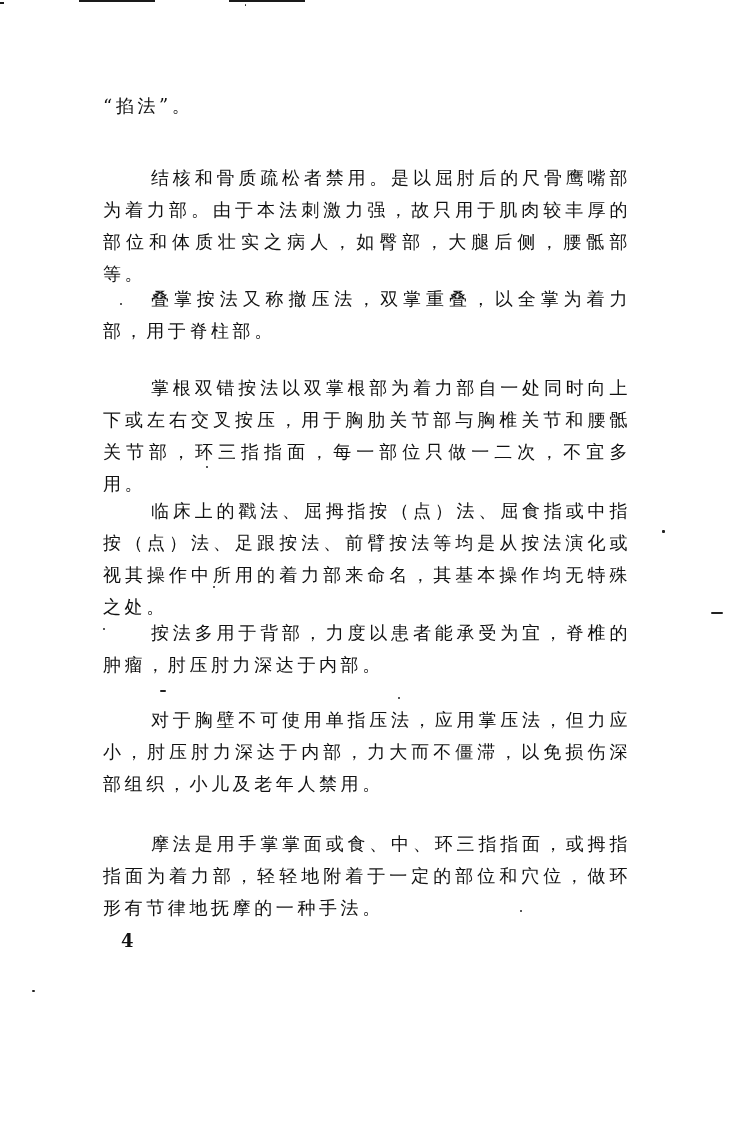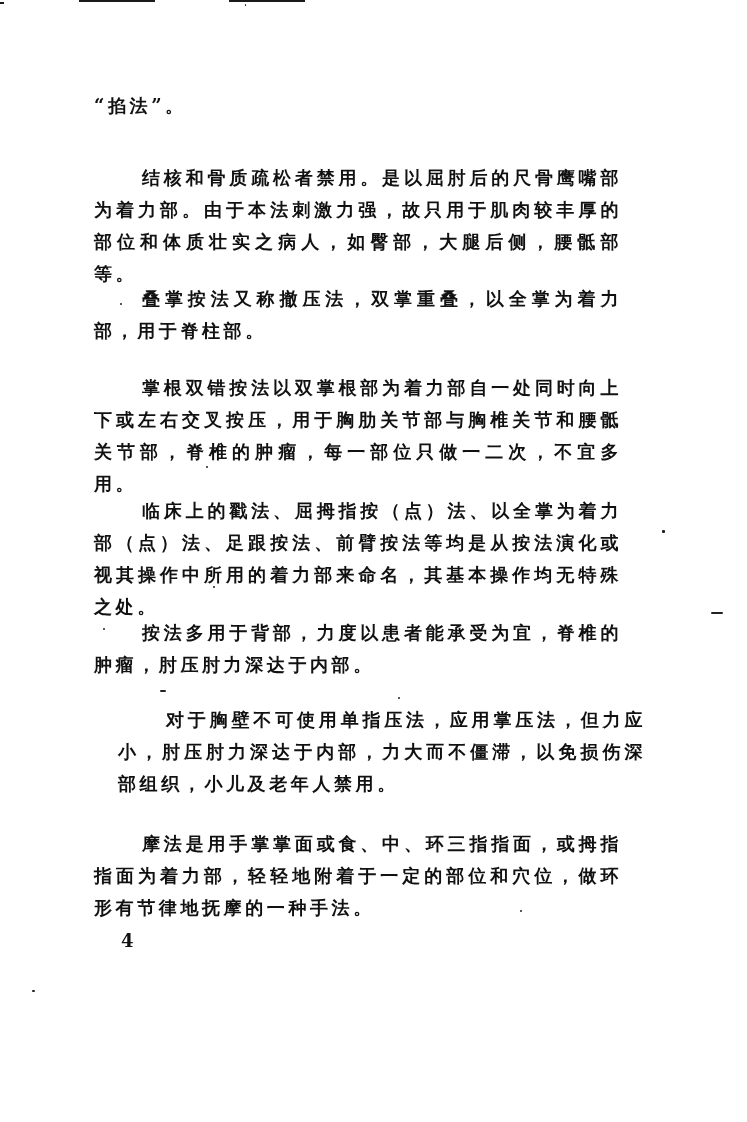--- a/index.html
+++ b/index.html
@@ -20,28 +20,28 @@
     background: #1a1a1a;
   }
   .page {
     position: absolute;
     left: 90px;
     top: 90px;
     width: 528px;
   }
   .para {
     position: absolute;
-    left: 4px;
+    left: 13px;
     width: 528px;
     font-size: 18px;
     line-height: 32px;
     text-align: justify;
     text-align-last: left;
     letter-spacing: 3.6px;
-    font-weight: bold;
+    font-weight: normal;
   }
   .para.indent {
     text-indent: 48px;
   }
   .page-number {
     position: absolute;
     left: 121px;
     top: 930px;
     font-size: 18px;
     font-weight: bold;
@@ -62,27 +62,27 @@
 <div class="speck" style="left:245px;top:4px;width:1px;height:2px;"></div>
 
 <div class="page">
 
   <div class="para" style="top:0px;">“掐法”。</div>
 
   <div class="para indent" style="top:72px;">结核和骨质疏松者禁用。是以屈肘后的尺骨鹰嘴部为着力部。由于本法刺激力强，故只用于肌肉较丰厚的部位和体质壮实之病人，如臀部，大腿后侧，腰骶部等。</div>
 
   <div class="para indent" style="top:193px;">叠掌按法又称撤压法，双掌重叠，以全掌为着力部，用于脊柱部。</div>
 
-  <div class="para indent" style="top:282px;">掌根双错按法以双掌根部为着力部自一处同时向上下或左右交叉按压，用于胸肋关节部与胸椎关节和腰骶关节部，脊椎的肿瘤，每一部位只做一二次，不宜多用。</div>
+  <div class="para indent" style="top:282px;">掌根双错按法以双掌根部为着力部自一处同时向上下或左右交叉按压，用于胸肋关节部与胸椎关节和腰骶关节部，环三指指面，每一部位只做一二次，不宜多用。</div>
 
-  <div class="para indent" style="top:405px;">临床上的戳法、屈拇指按（点）法、以全掌为着力部（点）法、足跟按法、前臂按法等均是从按法演化或视其操作中所用的着力部来命名，其基本操作均无特殊之处。</div>
+  <div class="para indent" style="top:405px;">临床上的戳法、屈拇指按（点）法、屈食指或中指按（点）法、足跟按法、前臂按法等均是从按法演化或视其操作中所用的着力部来命名，其基本操作均无特殊之处。</div>
 
   <div class="para indent" style="top:527px;">按法多用于背部，力度以患者能承受为宜，脊椎的肿瘤，肘压肘力深达于内部。</div>
 
-  <div class="para indent" style="top:614px;margin-left:24px;">对于胸壁不可使用单指压法，应用掌压法，但力应小，肘压肘力深达于内部，力大而不僵滞，以免损伤深部组织，小儿及老年人禁用。</div>
+  <div class="para indent" style="top:614px;">对于胸壁不可使用单指压法，应用掌压法，但力应小，肘压肘力深达于内部，力大而不僵滞，以免损伤深部组织，小儿及老年人禁用。</div>
 
   <div class="para indent" style="top:738px;">摩法是用手掌掌面或食、中、环三指指面，或拇指指面为着力部，轻轻地附着于一定的部位和穴位，做环形有节律地抚摩的一种手法。</div>
 
 </div>
 
 <div class="page-number">4</div>
 
 <div class="speck" style="left:120px;top:303px;width:2px;height:2px;"></div>
 <div class="speck" style="left:206px;top:466px;width:2px;height:2px;"></div>
 <div class="speck" style="left:662px;top:530px;width:3px;height:3px;"></div>

